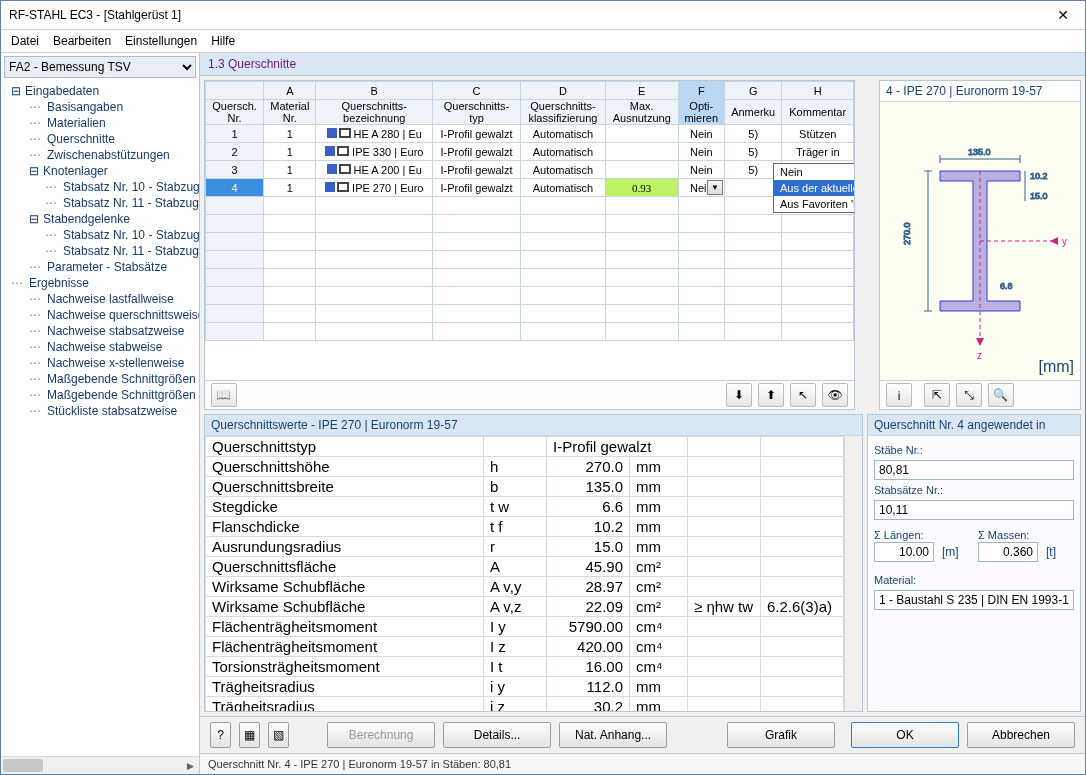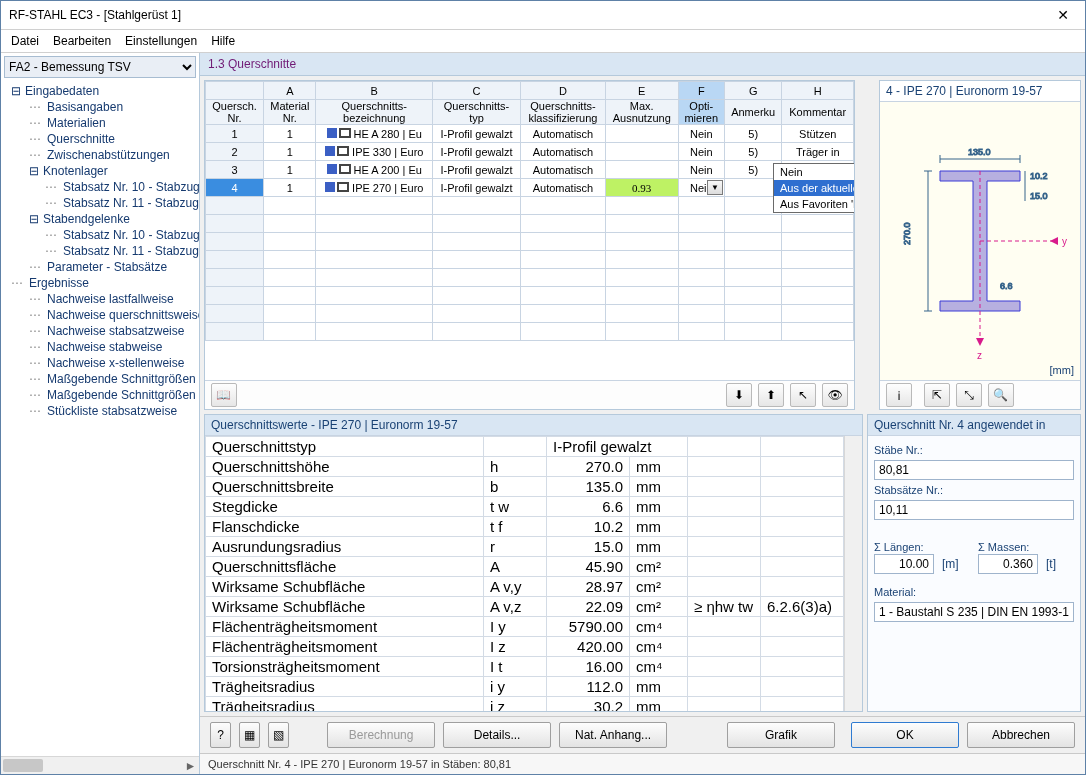--- a/index.html
+++ b/index.html
@@ -46,21 +46,21 @@
 .dropdown{position:absolute;left:568px;top:82px;width:164px;background:#fff;border:1px solid #6a6a6a;font-size:11px;z-index:10;}
 .dropdown div{padding:2px 6px;cursor:default;}
 .dropdown div.sel{background:#2f6fd0;color:#fff;}
 .grid-toolbar{height:28px;display:flex;align-items:center;gap:6px;padding:0 6px;border-top:1px solid #c8d4e2;background:#fdfdfd;}
 .grid-toolbar .spacer{flex:1;}
 .tb-btn{width:24px;height:22px;border:1px solid #b9b9b9;background:linear-gradient(#fefefe,#e6e6e6);display:flex;align-items:center;justify-content:center;font-size:12px;border-radius:2px;}
 .preview{width:200px;border:1px solid #b5c9db;background:#fffef2;display:flex;flex-direction:column;margin-left:20px;}
 .preview .pv-title{padding:3px 6px;border-bottom:1px solid #c8d4e2;background:#fff;color:#1a4274;}
 .preview .pv-body{flex:1;position:relative;}
 .preview .pv-body svg{width:100%;height:100%;}
-.preview .mm{position:absolute;right:6px;bottom:4px;color:#1a4274;font-size:11px;}
+.preview .mm{position:absolute;right:6px;bottom:4px;color:#1a4274;font-size:16px;}
 .preview .pv-tb{height:28px;display:flex;align-items:center;gap:6px;padding:0 6px;border-top:1px solid #c8d4e2;background:#fdfdfd;}
 .middle{display:flex;gap:4px;padding:0 4px 4px 4px;flex:1;overflow:hidden;}
 .props{flex:1;border:1px solid #b5c9db;background:#fff;display:flex;flex-direction:column;overflow:hidden;}
 .props .p-title{padding:3px 6px;border-bottom:1px solid #c8d4e2;color:#1a4274;background:#d9e6f3;}
 .props .p-body{flex:1;overflow:auto;position:relative;}
 table.props-t{border-collapse:collapse;width:100%;font-size:15px;}
 table.props-t td{border:1px solid #d3dbe5;padding:1px 6px;height:16px;}
 table.props-t td.sym{width:50px;}
 table.props-t td.val{width:70px;text-align:right;}
 table.props-t td.unit{width:45px;}
@@ -571,21 +571,21 @@
               </div>
             <div class="vscroll-fake"></div>
           </div>
         </div>
         <div class="side2">
           <div class="s2-title">Querschnitt Nr. 4 angewendet in</div>
           <label>Stäbe Nr.:</label>
           <input value="80,81" style="">
           <label>Stabsätze Nr.:</label>
           <input value="10,11" style="">
-          <div class="row2" style="margin-top:16px;">
+          <div class="row2" style="margin-top:4px;">
             <div style="flex:1;">
               <label>Σ Längen:</label>
               <div class="row2">
                   <input value="10.00" style="">
                   <span>[m]</span>
                 </div>
             </div>
             <div style="flex:1;">
               <label>Σ Massen:</label>
               <div class="row2">

